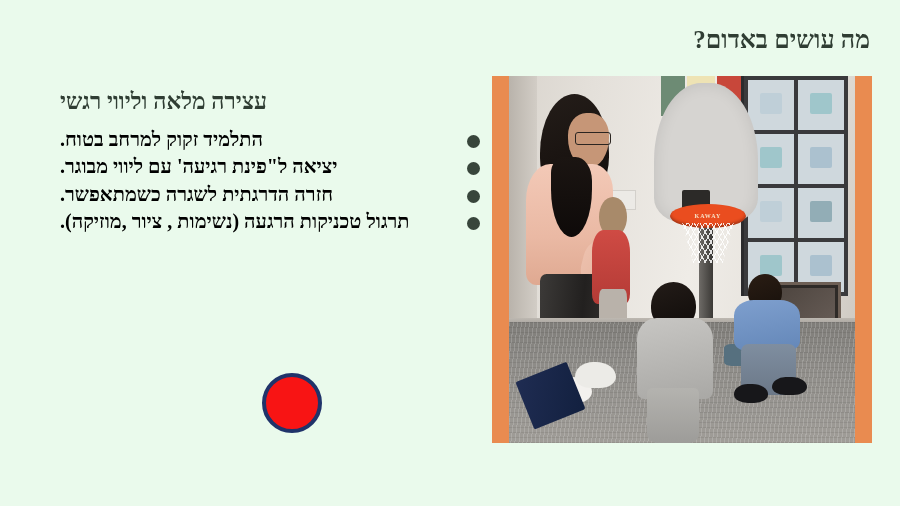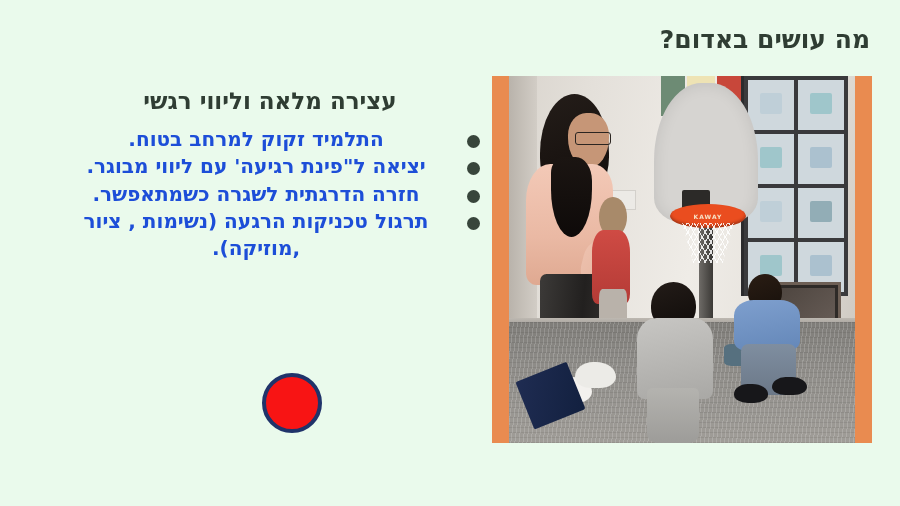--- a/index.html
+++ b/index.html
@@ -14,20 +14,21 @@
     font-family: "DejaVu Sans", "Liberation Sans", sans-serif;
     overflow: hidden;
   }
 
   .slide {
     position: relative;
     width: 900px;
     height: 506px;
     background: #eafaec;
     overflow: hidden;
+    font-family: Liberation Serif, serif;
   }
 
   
   .slide-title {
     position: absolute;
     right: 30px;
     top: 26px;
     width: 520px;
     text-align: right;
     direction: rtl;
@@ -39,21 +40,21 @@
     white-space: nowrap;
   }
 
   
   .text-col {
     position: absolute;
     right: 420px;
     top: 88px;
     width: 420px;
     direction: rtl;
-    text-align: center;
+    text-align: left;
   }
 
   .body-heading {
     font-size: 23px;
     font-weight: 700;
     color: #2f3d33;
     line-height: 1.2;
     margin: 0 0 10px 0;
     white-space: nowrap;
   }
@@ -62,21 +63,21 @@
     list-style: none;
     margin: 0;
     padding: 0;
   }
 
   .bullet-item {
     position: relative;
     display: block;
     font-size: 20px;
     font-weight: 700;
-    color: #1d4ed8;
+    color: #000000;
     line-height: 1.33;
     padding-right: 28px;
     margin-bottom: 1px;
   }
 
   .bullet-dot {
     position: absolute;
     right: 0;
     top: 9px;
     width: 13px;

